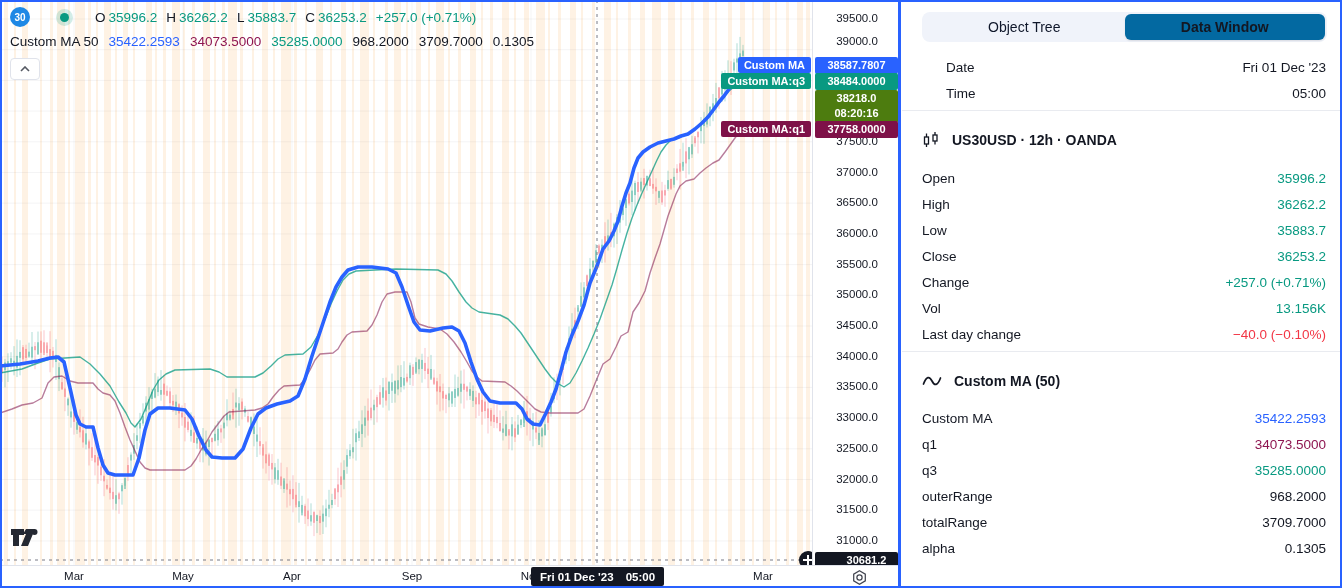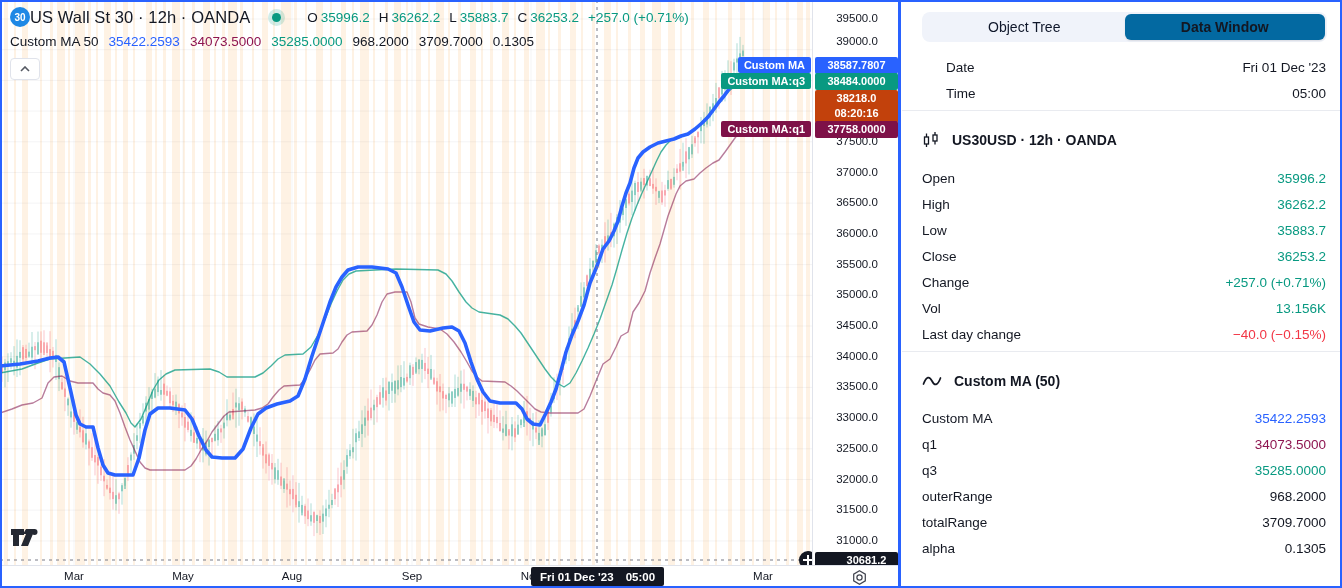--- a/index.html
+++ b/index.html
@@ -4,21 +4,21 @@
 <style>
   html,body{margin:0;padding:0;width:1342px;height:588px;overflow:hidden;background:#fff;
     font-family:"Liberation Sans", sans-serif;-webkit-font-smoothing:antialiased;}
   #app{position:absolute;inset:0;width:1342px;height:588px;background:#fff;}
   
   #chart-pane{position:absolute;left:0;top:0;width:812px;height:565px;background:#fff;overflow:hidden;}
   #chart-svg{position:absolute;left:0;top:0;z-index:1;}
   #chart-header{position:absolute;left:10px;top:5px;z-index:5;}
   .title-row{display:flex;align-items:center;height:24px;}
   .badge{width:20px;height:20px;border-radius:50%;background:#1E88E5;color:#fff;font-size:10px;font-weight:bold;
-    display:flex;align-items:center;justify-content:center;margin-right:0;}
+    display:flex;align-items:center;justify-content:center;margin-right:8px;}
   .sym-title{font-size:16.5px;color:#131722;font-weight:500;letter-spacing:.1px;cursor:pointer;}
   .live-dot{width:9px;height:9px;border-radius:50%;background:#089981;margin:0 26px 0 22px;
     box-shadow:0 0 0 4px rgba(8,153,129,.18);}
   #ohlc{display:flex;gap:9px;font-size:13.5px;align-items:center;}
   .okey{color:#131722;}
   .oval{color:#089981;margin-left:-6px;}
   .change{color:#089981;font-size:13.5px;margin-left:9px;}
   .ind-row{display:flex;align-items:center;height:21px;margin-top:2px;font-size:13.5px;gap:10px;}
   .ind-name{color:#131722;cursor:pointer;}
   #ind-values{display:flex;gap:10px;}
@@ -668,21 +668,20 @@
         <polyline points="0,413 12,409 22,405 33,403 42,398 48,383 54,377 62,376 70,381 78,383 93,383 98,389 103,393 110,395 115,401 120,413 125,427 130,440 135,451 140,462 145,468 150,470 185,470 191,466 196,459 201,450 207,441 212,432 218,424 224,416 229,412 255,410 262,408 268,404 273,397 279,390 284,386 300,385 305,379 310,370 315,360 320,354 333,353 338,349 342,342 347,335 352,332 367,331 372,325 377,315 382,302 387,294 395,292 407,292 411,302 415,318 419,324 428,327 440,329 447,334 454,342 461,352 467,362 472,371 477,377 482,381 505,382 511,386 517,391 523,397 529,403 535,409 541,412 550,413 578,413 584,409 590,396 596,381 603,364 610,359 616,347 621,336 628,332 633,312 639,303 645,291 650,273 655,258 660,244 664,230 668,216 672,205 676,194 680,186 686,181 694,179 700,173 706,168 713,163 719,160 725,152 730,145 735,138 740,131 743,127" fill="none" stroke="rgba(126,17,72,0.55)" stroke-width="1.4" stroke-linejoin="round" stroke-linecap="round"></polyline>
         <polyline points="0,373 22,369 38,363 50,359 80,357 90,364 100,374 110,386 119,402 126,413 131,423 135,427 141,419 147,405 153,390 159,380 166,374 175,370 210,369 219,372 227,377 255,377 263,373 271,366 278,359 285,355 303,354 311,347 318,335 325,319 331,304 337,291 343,280 349,274 356,271 375,270 396,269 438,270 446,274 452,281 459,292 466,302 472,308 479,312 500,315 508,319 515,326 521,333 527,342 533,351 539,360 545,369 551,377 557,383 564,387 570,383 576,373 582,361 588,348 594,334 600,319 606,302 612,285 617,268 622,250 627,233 632,218 637,205 642,193 647,182 652,171 657,160 661,152 666,145 671,140 678,138 685,135 692,131 699,125 706,118 712,111 718,104 724,97 729,91 734,87 739,83 743,81" fill="none" stroke="rgba(8,153,129,0.75)" stroke-width="1.4" stroke-linejoin="round" stroke-linecap="round"></polyline>
         <polyline points="0,366 20,364 38,361 50,358 58,357 64,362 70,388 76,415 80,424 86,427 93,427 98,448 103,465 108,473 115,475 133,475 139,458 145,430 150,414 158,408 170,408 185,410 192,419 199,436 206,450 212,457 222,458 235,458 243,449 251,428 258,414 266,408 277,404 290,401 298,396 305,379 312,356 318,338 324,320 330,302 336,287 342,277 348,270 358,267 372,267 388,269 396,273 402,287 408,305 414,322 420,330 430,331 443,328 452,327 459,331 465,343 471,362 477,379 483,392 490,401 500,403 516,403 522,409 527,419 533,424 540,425 546,413 551,402 556,389 561,371 566,352 572,335 578,321 584,305 590,283 597,266 603,249 609,241 614,231 618,221 622,206 626,193 630,183 634,168 638,158 643,152 650,147 658,143 666,141 674,139 681,136 688,134 695,129 702,123 708,117 714,109 719,102 724,96 729,89 734,80 739,76 743,75" fill="none" stroke="#2962FF" stroke-width="3.6" stroke-linejoin="round" stroke-linecap="round"></polyline>
         <line x1="597" y1="0" x2="597" y2="565" stroke="#787B86" stroke-width="1" stroke-dasharray="3,4"></line>
         <line x1="0" y1="560" x2="812" y2="560" stroke="#787B86" stroke-width="1" stroke-dasharray="3,4"></line>
       </svg>
 
     <div id="chart-header">
       <div class="title-row">
         <span class="badge">30</span>
-        <span class="sym-title">US Wall St 30 · 12h · OANDA</span>
         <span class="live-dot"></span>
         <span id="ohlc">
             <span class="okey">O</span>
             <span class="oval">35996.2</span>
             <span class="okey">H</span>
             <span class="oval">36262.2</span>
             <span class="okey">L</span>
             <span class="oval">35883.7</span>
             <span class="okey">C</span>
             <span class="oval">36253.2</span>
@@ -744,37 +743,37 @@
       <div class="y-tick" style="top: 441.8px;">32500.0</div>
       <div class="y-tick" style="top: 472.5px;">32000.0</div>
       <div class="y-tick" style="top: 503.2px;">31500.0</div>
       <div class="y-tick" style="top: 533.9px;">31000.0</div>
       <div class="y-label" style="background: rgb(41, 98, 255); height: 17px; top: 56.5px;">
         <div>38587.7807</div>
       </div>
       <div class="y-label" style="background: rgb(8, 153, 129); height: 17px; top: 72.5px;">
         <div>38484.0000</div>
       </div>
-      <div class="y-label" style="background: #c2410c; height: 33px; top: 89.5px;">
+      <div class="y-label" style="background: #4d7c0f; height: 33px; top: 89.5px;">
         <div>38218.0</div>
         <div>08:20:16</div>
       </div>
       <div class="y-label" style="background: rgb(126, 17, 72); height: 17px; top: 120.5px;">
         <div>37758.0000</div>
       </div>
       <div class="y-label" style="background: rgb(19, 23, 34); height: 17px; top: 551.5px; padding-left: 20px;">
         <div>30681.2</div>
       </div>
     </div>
 
   <div id="time-axis">
     <div id="t-ticks">
         <span class="t-tick" style="left: 74px;">Mar</span>
         <span class="t-tick" style="left: 183px;">May</span>
-        <span class="t-tick" style="left: 292px;">Aug</span>
+        <span class="t-tick" style="left: 292px;">Apr</span>
         <span class="t-tick" style="left: 412px;">Sep</span>
         <span class="t-tick" style="left: 531px;">Nov</span>
         <span class="t-tick" style="left: 763px;">Mar</span>
       </div>
     <div id="time-crosshair-label">
       <span>Fri 01 Dec '23</span>
       <span>05:00</span>
     </div>
     <div id="axis-gear">
       <svg width="17" height="17" viewBox="0 0 17 17">
@@ -835,21 +834,21 @@
         <div class="prow">
           <span class="plabel">Change</span>
           <span class="pvalue" style="color: rgb(8, 153, 129);">+257.0 (+0.71%)</span>
         </div>
         <div class="prow">
           <span class="plabel">Vol</span>
           <span class="pvalue" style="color: rgb(8, 153, 129);">13.156K</span>
         </div>
         <div class="prow">
           <span class="plabel">Last day change</span>
-          <span class="pvalue" style="color: rgb(242, 54, 69);">−40.0 (−0.15%)</span>
+          <span class="pvalue" style="color: rgb(242, 54, 69);">−40.0 (−0.10%)</span>
         </div>
       </div>
     <div class="divider"></div>
 
     <div class="sec-title">
       <svg width="20" height="14" viewBox="0 0 20 14">
         <path d="M1.5,10 C4.5,2 7.5,2 10,7 C12.5,12 15.5,12 18.5,4" fill="none" stroke="#131722" stroke-width="1.7" stroke-linecap="round"></path>
       </svg>
       <span>Custom MA (50)</span>
     </div>

